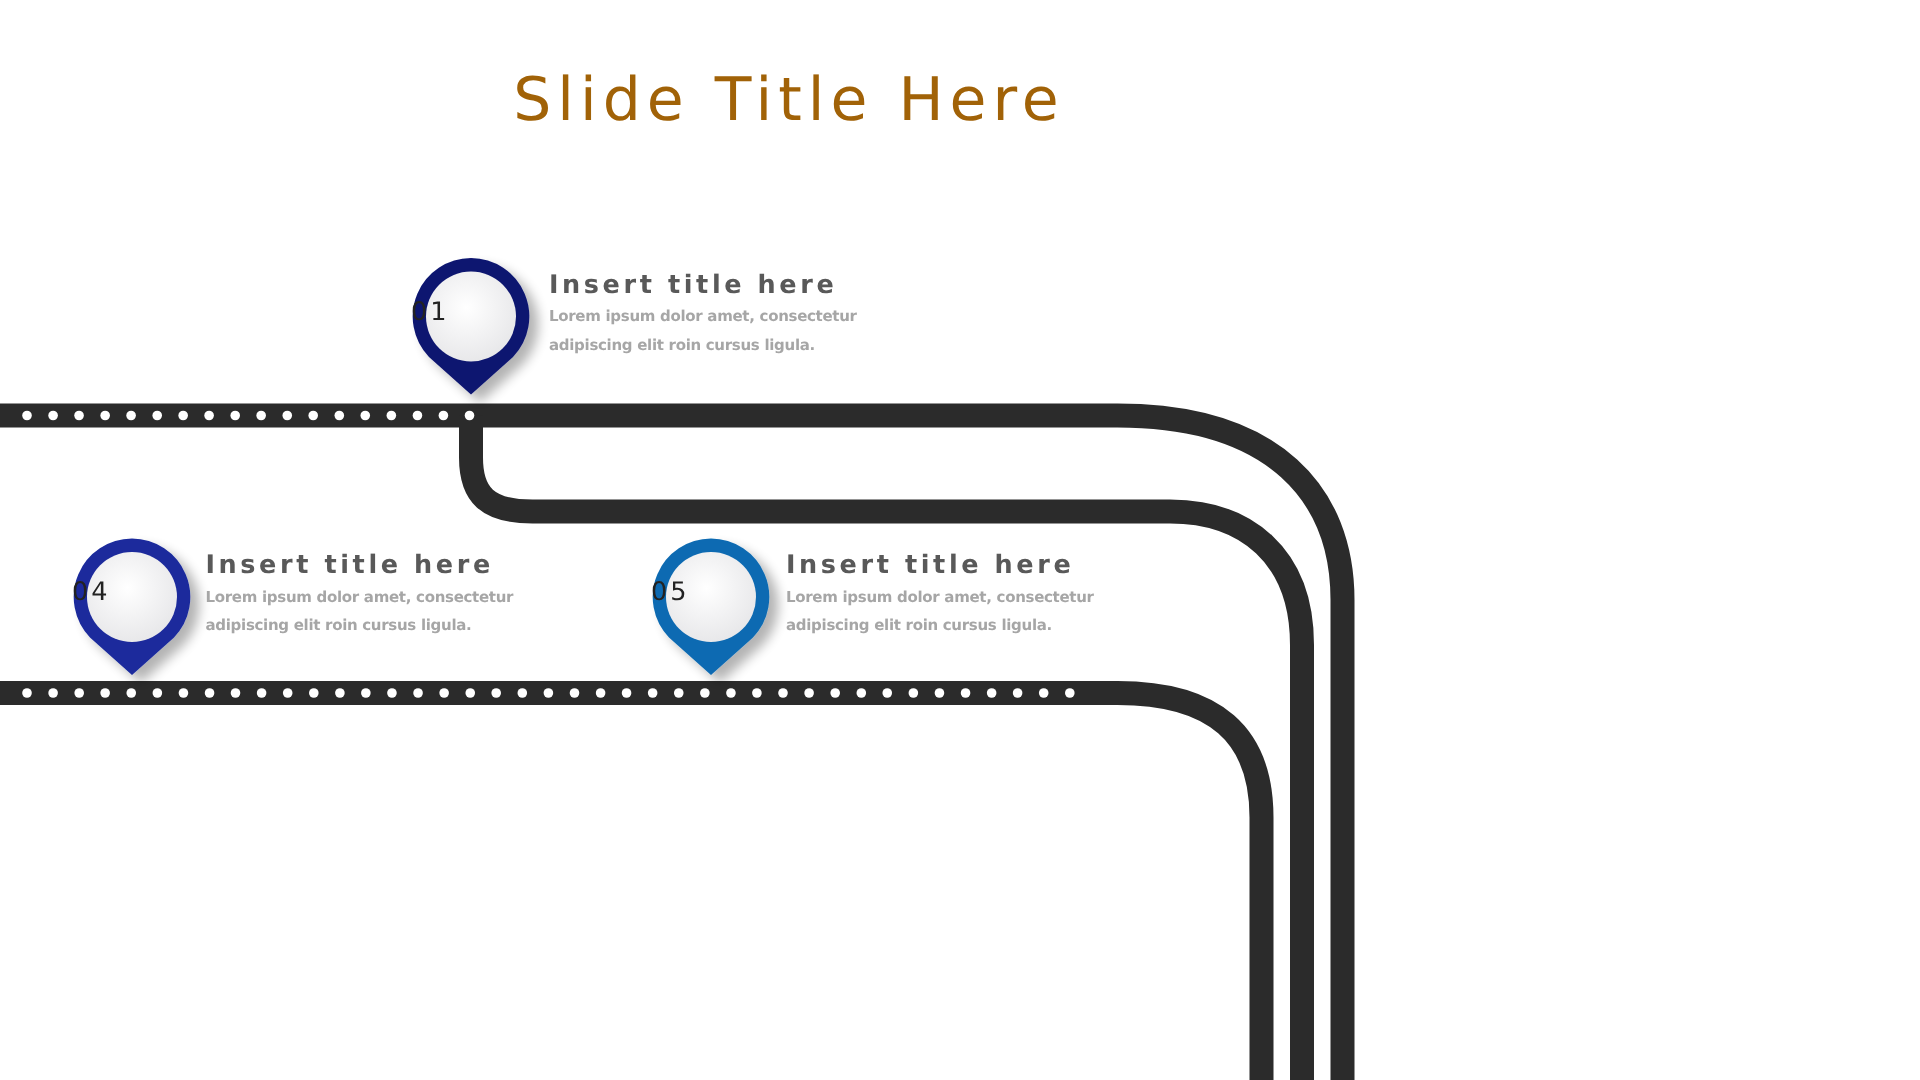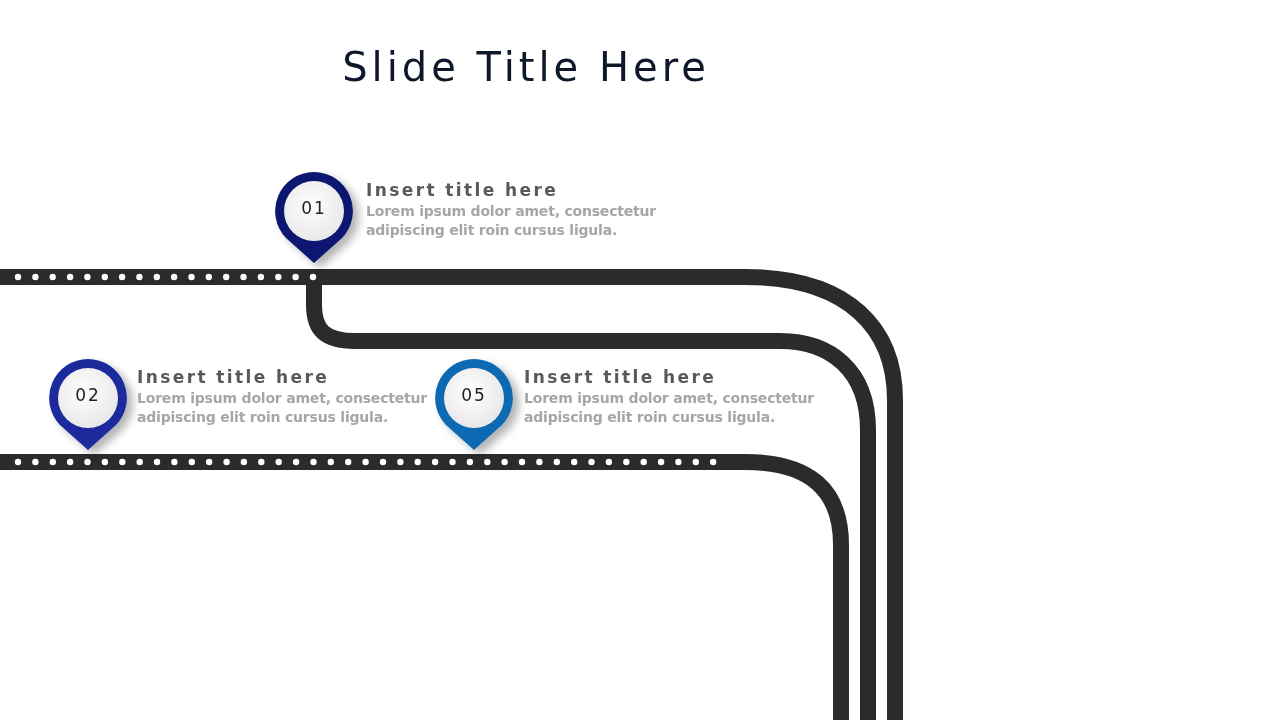--- a/index.html
+++ b/index.html
@@ -1,35 +1,35 @@
 <!DOCTYPE html>
 <html><head>
 <meta charset="utf-8">
 <style>
   html, body { margin: 0; padding: 0; background: #ffffff; }
   body { width: 1280px; height: 720px; position: relative; overflow: hidden; font-family: "Liberation Sans", sans-serif; }
   .slide-title {
     position: absolute; left: 0; top: 44px; width: 1052px; text-align: center;
     font-family: "DejaVu Sans", sans-serif; font-size: 40px; letter-spacing: 4px;
-    color: #0f172a; font-weight: normal;
+    color: #a16207; font-weight: normal;
   }
   svg.roads { position: absolute; left: 0; top: 0; }
   .pin { position: absolute; width: 80px; height: 92px; }
   .pin svg { position: absolute; left: 0; top: 0; overflow: visible; }
   .pin-num {
-    position: absolute; left: 0; top: 26px; width: 80px; text-align: center;
+    position: absolute; left: 0; top: 26px; width: 80px; 
     font-family: "DejaVu Sans", sans-serif; font-size: 17px; letter-spacing: 2px; color: #222;
   }
   .step-text { position: absolute; width: 300px; font-weight: bold; }
   .step-title {
     font-family: "DejaVu Sans", sans-serif; font-size: 17px; letter-spacing: 2.4px;
     color: #595959; line-height: 22px; white-space: nowrap;
   }
   .step-desc {
-    font-family: "DejaVu Sans", sans-serif; font-size: 14px; color: #a6a6a6;
+    font-family: "DejaVu Sans", sans-serif; font-size: 10px; color: #a6a6a6;
     line-height: 19px; margin-top: 1px; letter-spacing: -0.2px;
   }
 </style>
 </head>
 <body>
 
 <div class="slide-title">Slide Title Here</div>
 
 <svg class="roads" width="1280" height="720" viewBox="0 0 1280 720">
   <g fill="none" stroke="#2b2b2b" stroke-width="16" stroke-linecap="butt">
@@ -135,21 +135,21 @@
     <div>Lorem ipsum dolor amet, consectetur</div>
     <div>adipiscing elit roin cursus ligula.</div>
   </div>
 </div>
 
 <div class="pin" style="left:48px; top:359px;">
   <svg width="80" height="92" viewBox="0 0 80 92">
     <path d="M40 0 A39 39 0 0 1 68 66 L40 91 L12 66 A39 39 0 0 1 40 0 Z" fill="#1a2b9c" filter="url(#pinShadow)"></path>
     <circle cx="40" cy="39" r="30" fill="url(#innerGrad)"></circle>
   </svg>
-  <div class="pin-num">02</div>
+  <div class="pin-num">04</div>
 </div>
 <div class="step-text" style="left:137px; top:366px;">
   <div class="step-title">Insert title here</div>
   <div class="step-desc">
     <div>Lorem ipsum dolor amet, consectetur</div>
     <div>adipiscing elit roin cursus ligula.</div>
   </div>
 </div>
 
 <div class="pin" style="left:434px; top:359px;">

